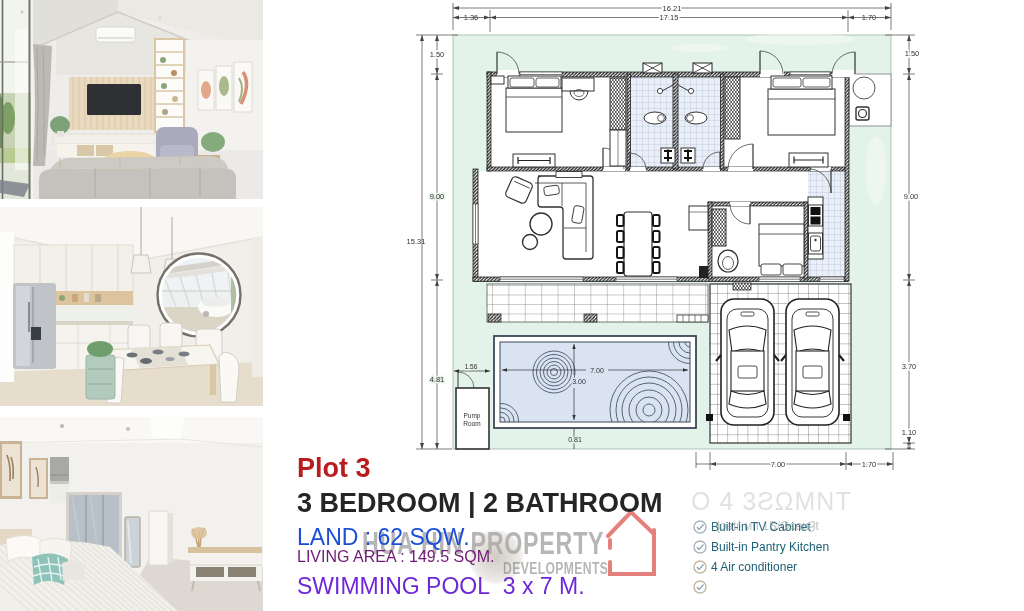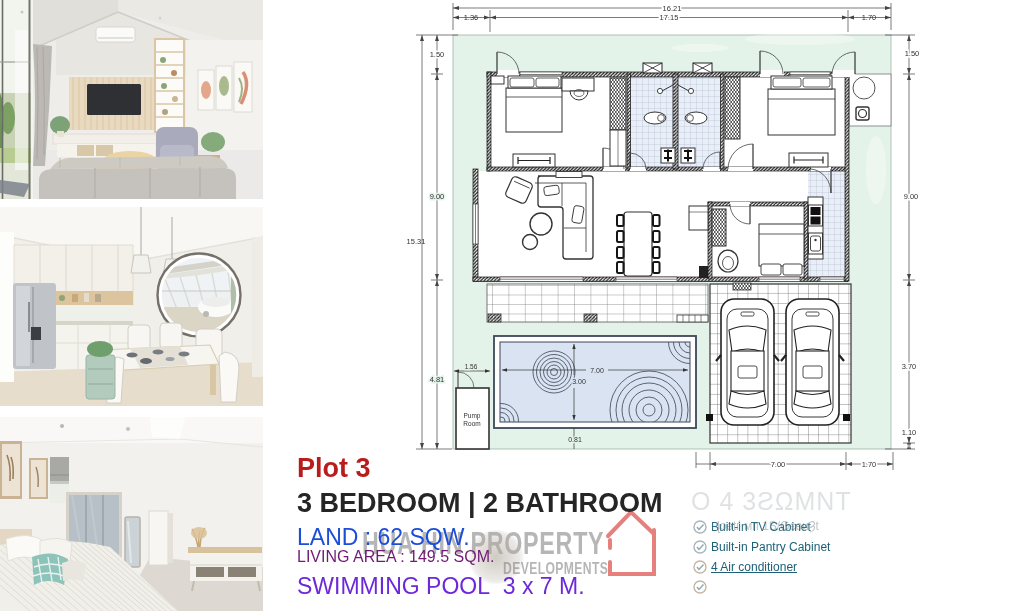--- a/index.html
+++ b/index.html
@@ -850,29 +850,29 @@
         <path d="M4,7 l2,2.4 L10.5,4.6" fill="none" stroke="#8fa8b0" stroke-width="1.4"></path>
       </svg>
     <span style="margin-left:18px;opacity:0.92;">Built-in TV Cabinet</span><span style="position:absolute;left:15px;top:-1px;color:rgba(80,95,100,0.38);white-space:nowrap;margin-left:9px;">ɭoөtѓ мп 1S/GєөиȜt</span>
   </div>
 
   <div style="height:20px;position:relative;line-height:1;">
     <svg width="14" height="14" viewBox="0 0 14 14" style="position:absolute;left:0;top:-1px;">
         <circle cx="7" cy="7" r="6" fill="none" stroke="#a8b6bc" stroke-width="1.4"></circle>
         <path d="M4,7 l2,2.4 L10.5,4.6" fill="none" stroke="#8fa8b0" stroke-width="1.4"></path>
       </svg>
-    <span style="margin-left:18px;">Built-in Pantry Cabinet</span>
+    <span style="margin-left:18px;">Built-in Pantry Kitchen</span>
   </div>
 
   <div style="height:20px;position:relative;line-height:1;">
     <svg width="14" height="14" viewBox="0 0 14 14" style="position:absolute;left:0;top:-1px;">
         <circle cx="7" cy="7" r="6" fill="none" stroke="#c4b6a4" stroke-width="1.4"></circle>
         <path d="M4,7 l2,2.4 L10.5,4.6" fill="none" stroke="#8fa8b0" stroke-width="1.4"></path>
       </svg>
-    <span style="margin-left:18px;text-decoration:underline;">4 Air conditioner</span>
+    <span style="margin-left:18px;">4 Air conditioner</span>
   </div>
 
   <div style="height:20px;position:relative;line-height:1;">
     <svg width="14" height="14" viewBox="0 0 14 14" style="position:absolute;left:0;top:-1px;">
         <circle cx="7" cy="7" r="6" fill="none" stroke="#c4b6a4" stroke-width="1.4"></circle>
         <path d="M4,7 l2,2.4 L10.5,4.6" fill="none" stroke="#8fa8b0" stroke-width="1.4"></path>
       </svg>
   </div>
 </div>
 

